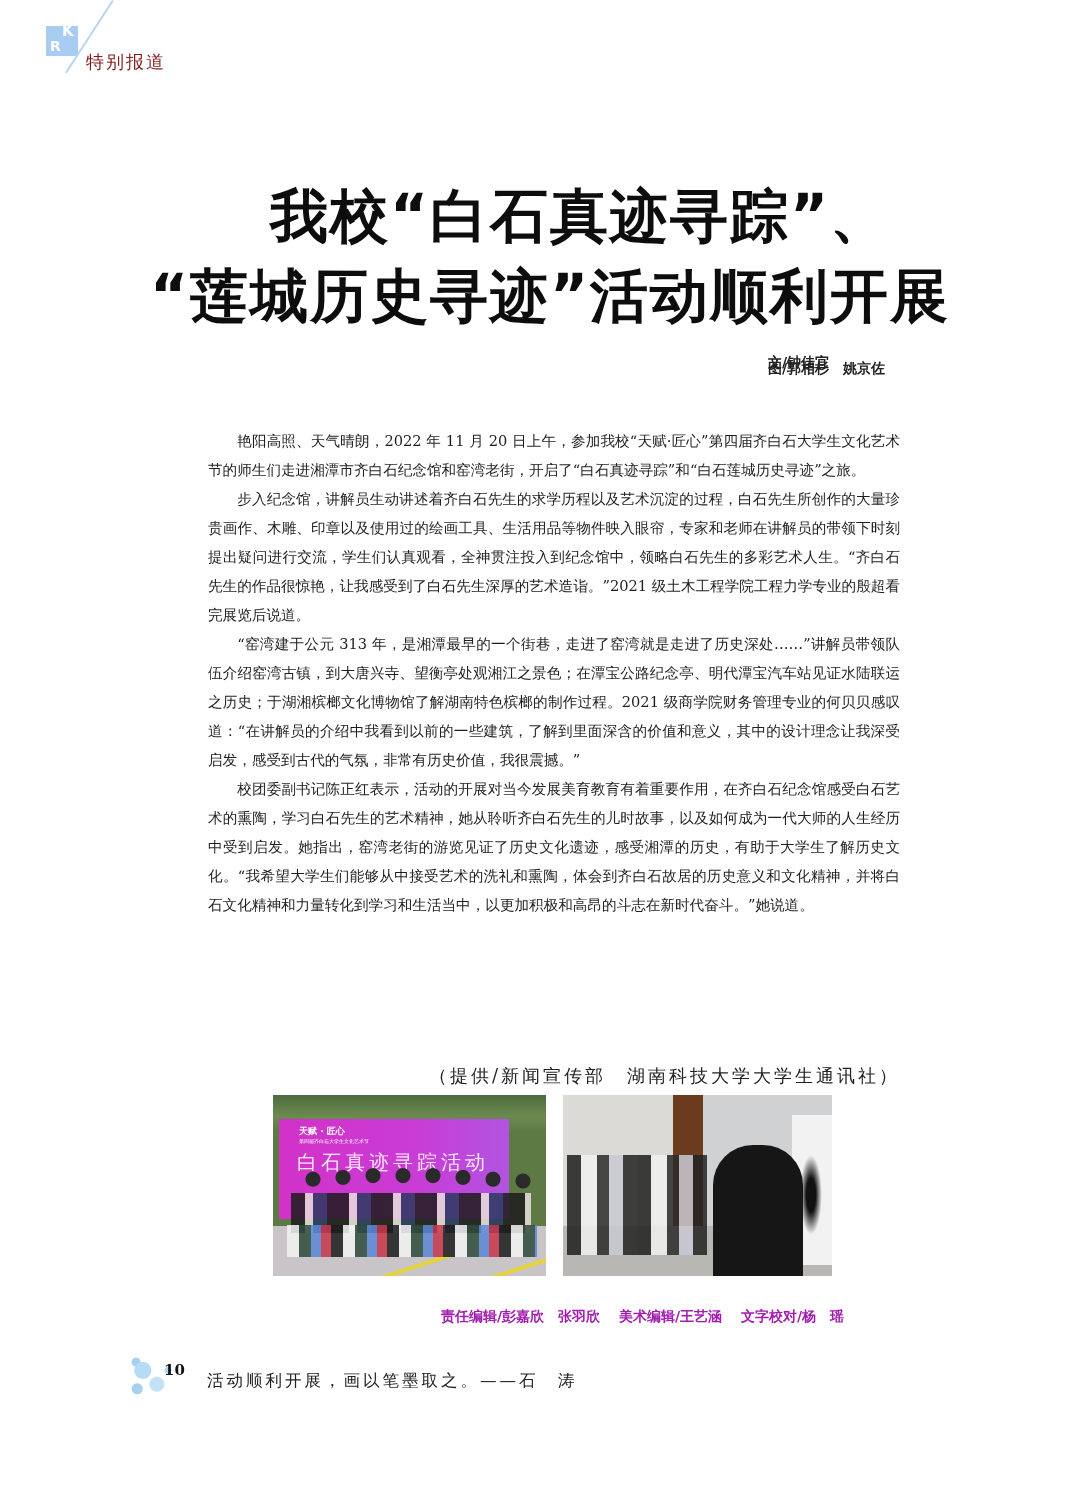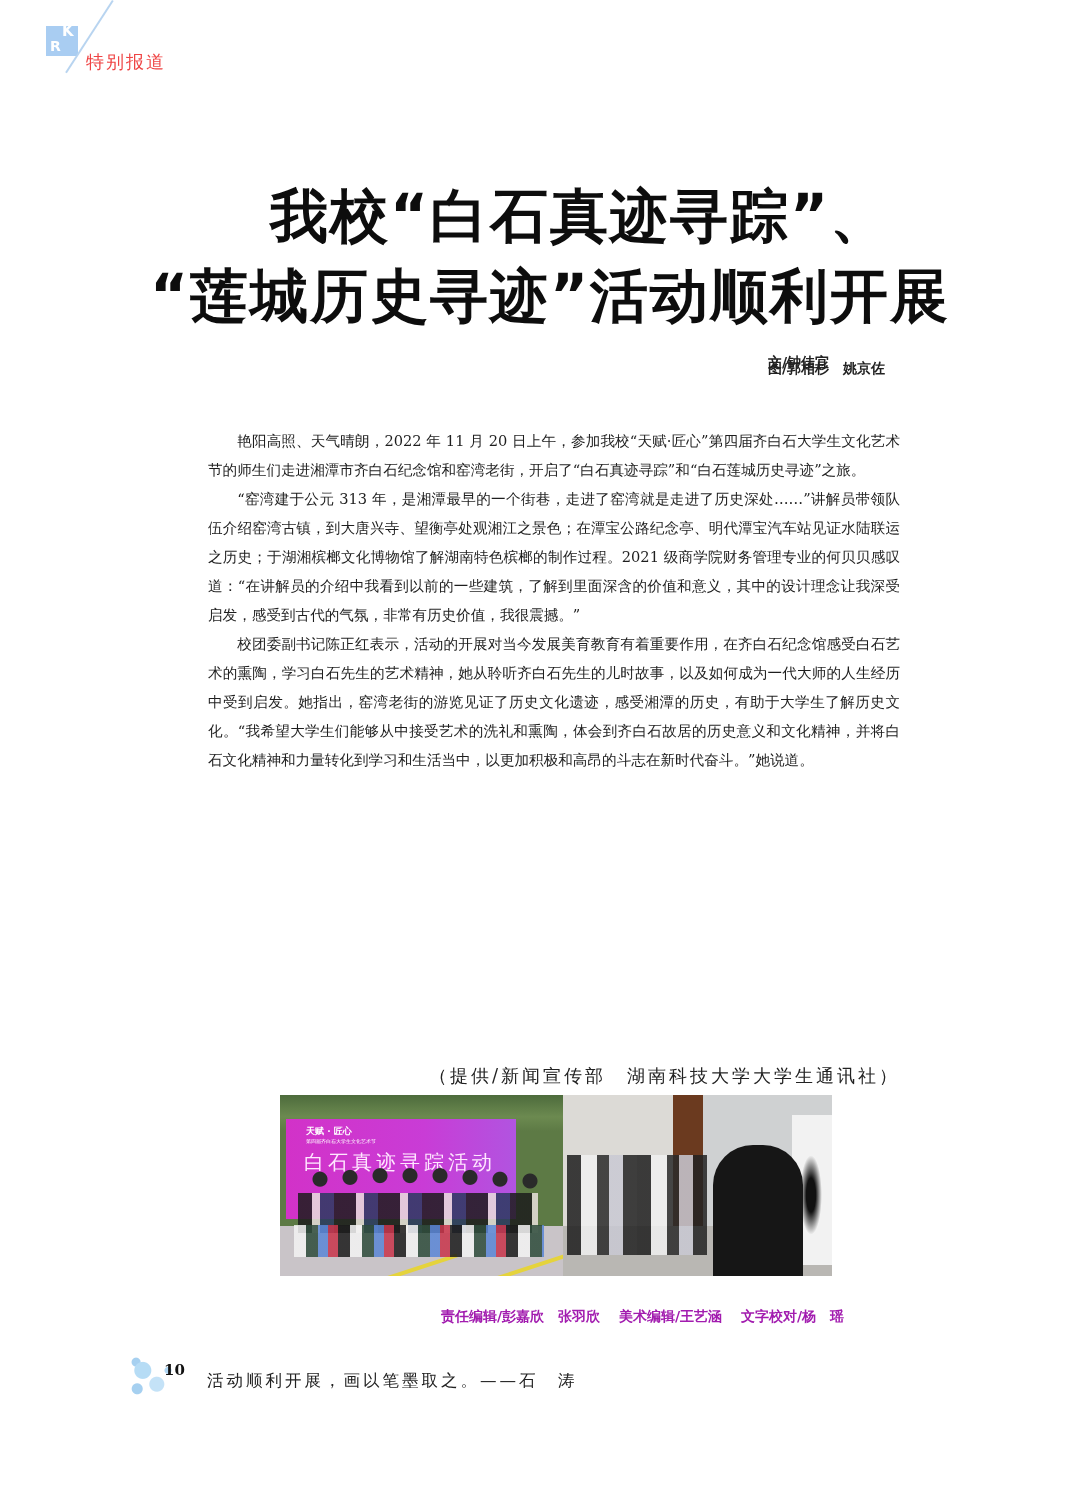--- a/index.html
+++ b/index.html
@@ -5,39 +5,39 @@
   html, body { margin:0; padding:0; }
   body {
     width:1080px; height:1486px; background:#ffffff; position:relative; overflow:hidden;
     font-family: "DejaVu Serif", "Liberation Serif", serif; color:#1a1a1a;
   }
   
   .logo-box { position:absolute; left:46px; top:26px; width:34px; width:32px; height:30px; background:#a9cdf2; }
   .logo-k { position:absolute; left:62px; top:22px; font:bold 15px "DejaVu Sans", sans-serif; color:#ffffff; }
   .logo-r { position:absolute; left:50px; top:38px; font:bold 14px "DejaVu Sans", sans-serif; color:#ffffff; }
   .logo-slash { position:absolute; left:62px; top:0px; width:2px; height:86px; background:#b8d4f0; transform:rotate(33deg); transform-origin:top left; left:112px; }
-  .section-label { position:absolute; left:86px; top:50px; font:18px "DejaVu Sans", sans-serif; color:#ef4444; letter-spacing:2px; }
+  .section-label { position:absolute; left:86px; top:50px; font:18px "DejaVu Sans", sans-serif; color:#7f1d1d; letter-spacing:2px; }
 
   
   .title { position:absolute; left:0; width:1080px; text-align:center; font-family:"DejaVu Sans", sans-serif; font-weight:bold; color:#0d0d0d; letter-spacing:2px; }
   .title.l1 { top:178px; font-size:58px; left:40px; }
   .title.l2 { top:258px; font-size:58px; left:10px; }
 
   .byline { position:absolute; left:768px; font:bold 14px "DejaVu Sans", sans-serif; color:#222; }
   .byline.b1 { top:354px; }
   .byline.b2 { top:360px; }
 
   
   .body-text { position:absolute; left:208px; top:426px; width:692px; font-size:14.6px; line-height:29px; text-align:justify; color:#1e1e1e; }
   .body-text p { margin:0; text-indent:2em; }
   .source { position:absolute; right:180px; top:1064px; font-size:18px; letter-spacing:3px; color:#222; }
 
   
   .photo { position:absolute; top:1095px; height:181px; overflow:hidden; }
-  .photo1 { left:280px; width:273px; background:linear-gradient(#4d6b3c 0%, #6c8a50 12%, #5d7a45 20%);padding-left:48px; }
+  .photo1 { left:273px; width:273px; background:linear-gradient(#4d6b3c 0%, #6c8a50 12%, #5d7a45 20%); }
   .photo2 { left:563px; width:269px; background:#e9e7e3; }
   .banner { position:absolute; left:6px; top:24px; width:230px; height:100px; background:linear-gradient(90deg,#d232c8 0%,#c93cd6 60%,#b154e0 100%); }
   .banner-t1 { position:absolute; left:20px; top:6px; font:bold 9px "DejaVu Sans", sans-serif; color:#fff; }
   .banner-t2 { position:absolute; left:20px; top:19px; font:5px "DejaVu Sans", sans-serif; color:#fff; }
   .banner-t3 { position:absolute; left:18px; top:30px; font:20px "DejaVu Sans", sans-serif; color:#ffe7ff; letter-spacing:4px; }
   .ground { position:absolute; left:0; bottom:0; width:100%; height:50px; background:#c9c4c8; }
   .stripe { position:absolute; bottom:0; height:4px; width:120px; background:#e5d33c; transform:rotate(-18deg); }
   .people { position:absolute; left:20px; top:68px; width:250px; height:90px;
     background:
       radial-gradient(circle at 8% 18%, #2a2a2a 7px, transparent 8px),
@@ -87,20 +87,21 @@
 <div class="section-label">特别报道</div>
 
 <div class="title l1">我校“白石真迹寻踪”、</div>
 <div class="title l2">“莲城历史寻迹”活动顺利开展</div>
 
 <div class="byline b1">文/钟佳宜</div>
 <div class="byline b2">图/郭相杉　姚京佐</div>
 
 <div class="body-text">
   <p>艳阳高照、天气晴朗，2022 年 11 月 20 日上午，参加我校“天赋·匠心”第四届齐白石大学生文化艺术节的师生们走进湘潭市齐白石纪念馆和窑湾老街，开启了“白石真迹寻踪”和“白石莲城历史寻迹”之旅。</p>
+  <p>步入纪念馆，讲解员生动讲述着齐白石先生的求学历程以及艺术沉淀的过程，白石先生所创作的大量珍贵画作、木雕、印章以及使用过的绘画工具、生活用品等物件映入眼帘，专家和老师在讲解员的带领下时刻提出疑问进行交流，学生们认真观看，全神贯注投入到纪念馆中，领略白石先生的多彩艺术人生。“齐白石先生的作品很惊艳，让我感受到了白石先生深厚的艺术造诣。”2021 级土木工程学院工程力学专业的殷超看完展览后说道。</p>
   <p>“窑湾建于公元 313 年，是湘潭最早的一个街巷，走进了窑湾就是走进了历史深处……”讲解员带领队伍介绍窑湾古镇，到大唐兴寺、望衡亭处观湘江之景色；在潭宝公路纪念亭、明代潭宝汽车站见证水陆联运之历史；于湖湘槟榔文化博物馆了解湖南特色槟榔的制作过程。2021 级商学院财务管理专业的何贝贝感叹道：“在讲解员的介绍中我看到以前的一些建筑，了解到里面深含的价值和意义，其中的设计理念让我深受启发，感受到古代的气氛，非常有历史价值，我很震撼。”</p>
   <p>校团委副书记陈正红表示，活动的开展对当今发展美育教育有着重要作用，在齐白石纪念馆感受白石艺术的熏陶，学习白石先生的艺术精神，她从聆听齐白石先生的儿时故事，以及如何成为一代大师的人生经历中受到启发。她指出，窑湾老街的游览见证了历史文化遗迹，感受湘潭的历史，有助于大学生了解历史文化。“我希望大学生们能够从中接受艺术的洗礼和熏陶，体会到齐白石故居的历史意义和文化精神，并将白石文化精神和力量转化到学习和生活当中，以更加积极和高昂的斗志在新时代奋斗。”她说道。</p>
 </div>
 <div class="source">（提供/新闻宣传部　湖南科技大学大学生通讯社）</div>
 
 <div class="photo photo1">
   <div class="banner">
     <div class="banner-t1">天赋 · 匠心</div>
     <div class="banner-t2">第四届齐白石大学生文化艺术节</div>
     <div class="banner-t3">白石真迹寻踪活动</div>

